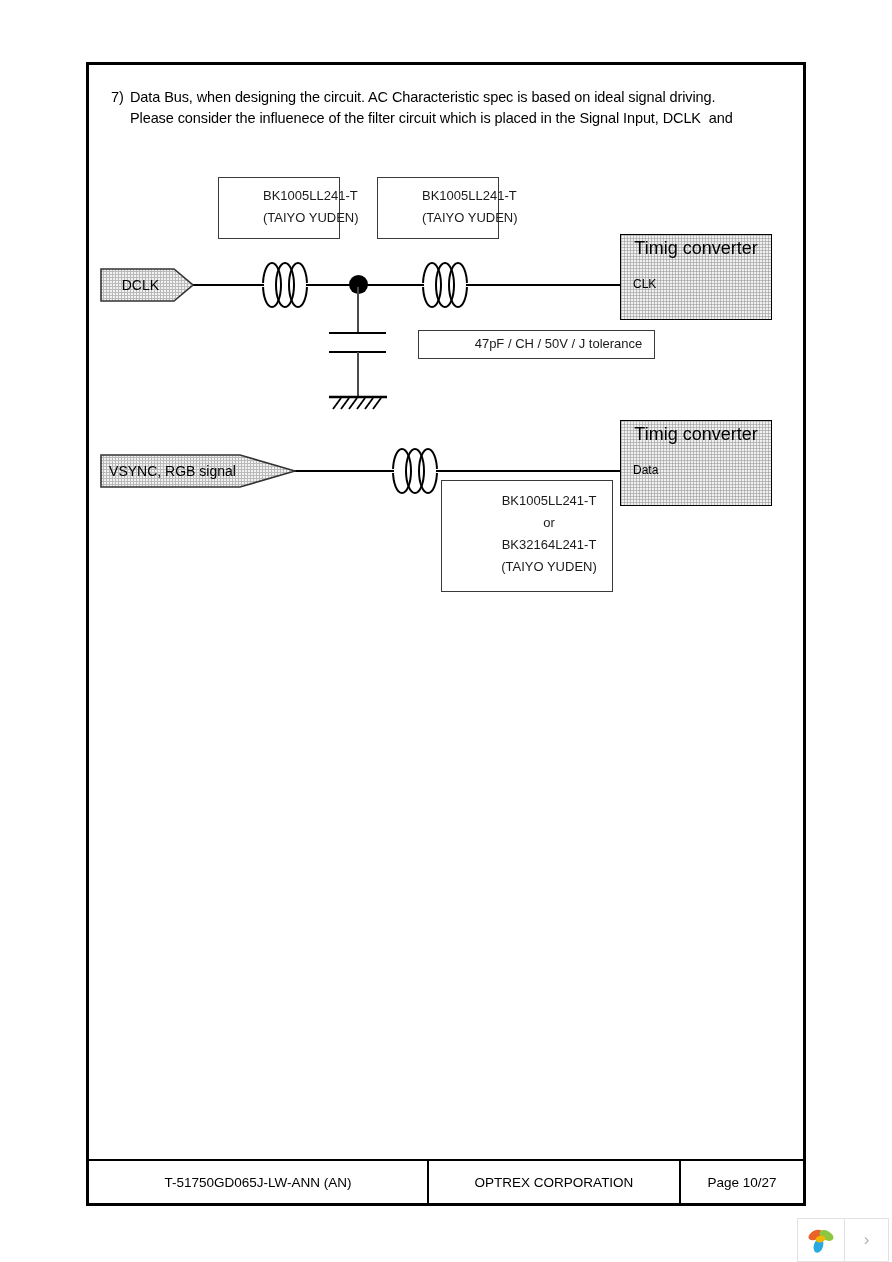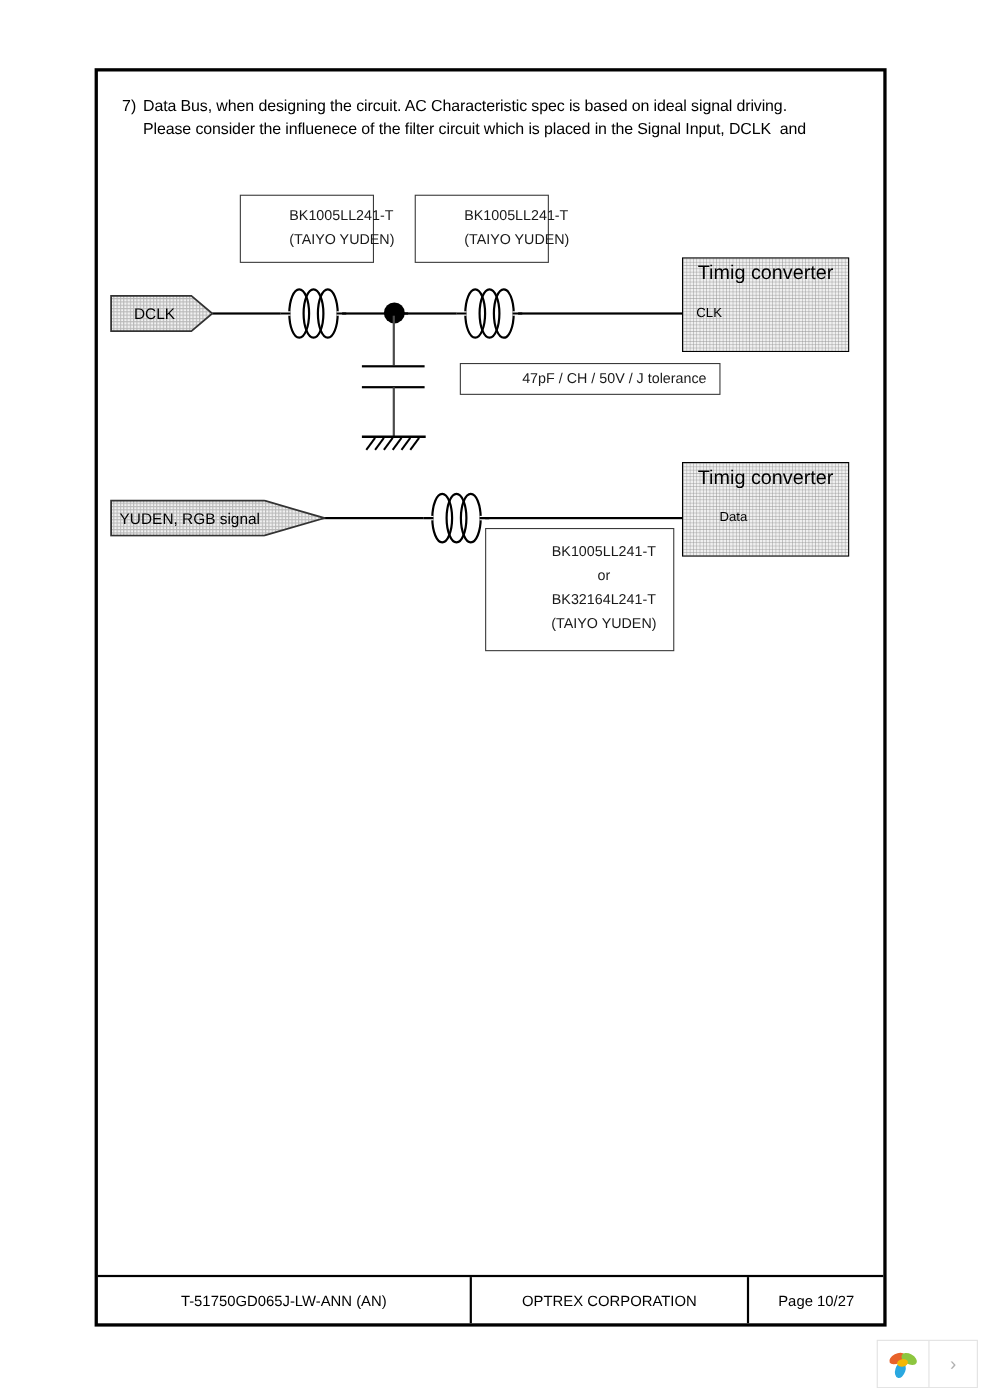--- a/index.html
+++ b/index.html
@@ -290,21 +290,21 @@
     <svg viewBox="0 0 196 34" preserveAspectRatio="none">
       <defs>
         <pattern id="hatchB" width="3" height="3" patternUnits="userSpaceOnUse">
           <rect width="3" height="3" fill="#f2f2f2"></rect>
           <rect width="1" height="3" fill="#b9b9b9"></rect>
           <rect width="3" height="1" fill="#b9b9b9"></rect>
         </pattern>
       </defs>
       <polygon points="1,1 140,1 195,17 140,33 1,33" fill="url(#hatchB)" stroke="#333" stroke-width="1.6"></polygon>
     </svg>
-    <span class="al-text" style="padding-right:26%;">YUDEN, RGB signal</span>
+    <span class="al-text" style="padding-right:26%;">VSYNC, RGB signal</span>
   </div>
 
   <div class="wire-h" style="left:203px; top:405px; width:99px;"></div>
 
   <svg style="position:absolute; left:296px; top:376px; width:60px; height:60px;" viewBox="0 0 60 60">
     <ellipse cx="17" cy="30" rx="9" ry="22" fill="none" stroke="#000" stroke-width="2"></ellipse>
     <ellipse cx="30" cy="30" rx="9" ry="22" fill="none" stroke="#000" stroke-width="2"></ellipse>
     <ellipse cx="43" cy="30" rx="9" ry="22" fill="none" stroke="#000" stroke-width="2"></ellipse>
     <rect x="0" y="28" width="9" height="4" fill="#fff"></rect>
     <rect x="51" y="28" width="9" height="4" fill="#fff"></rect>
@@ -316,21 +316,21 @@
 
   <div class="comp-box" style="left:352px; top:415px; width:172px; height:112px; padding-top:9px;">
     <span class="cb-line">BK1005LL241-T</span>
     <span class="cb-line">or</span>
     <span class="cb-line">BK32164L241-T</span>
     <span class="cb-line">(TAIYO YUDEN)</span>
   </div>
 
   <div class="conv-box" style="left:531px; top:355px; width:152px; height:86px;">
     <span class="conv-title">Timig converter</span>
-    <span class="conv-pin" style="top:42px;padding-left:21px;">Data</span>
+    <span class="conv-pin" style="top:42px;">Data</span>
   </div>
 
   <div id="footer">
     <div class="foot-cell" id="foot-model">T-51750GD065J-LW-ANN (AN)</div>
     <div class="foot-cell" id="foot-company">OPTREX CORPORATION</div>
     <div class="foot-cell" id="foot-page">Page 10/27</div>
   </div>
 
 </div>
 

